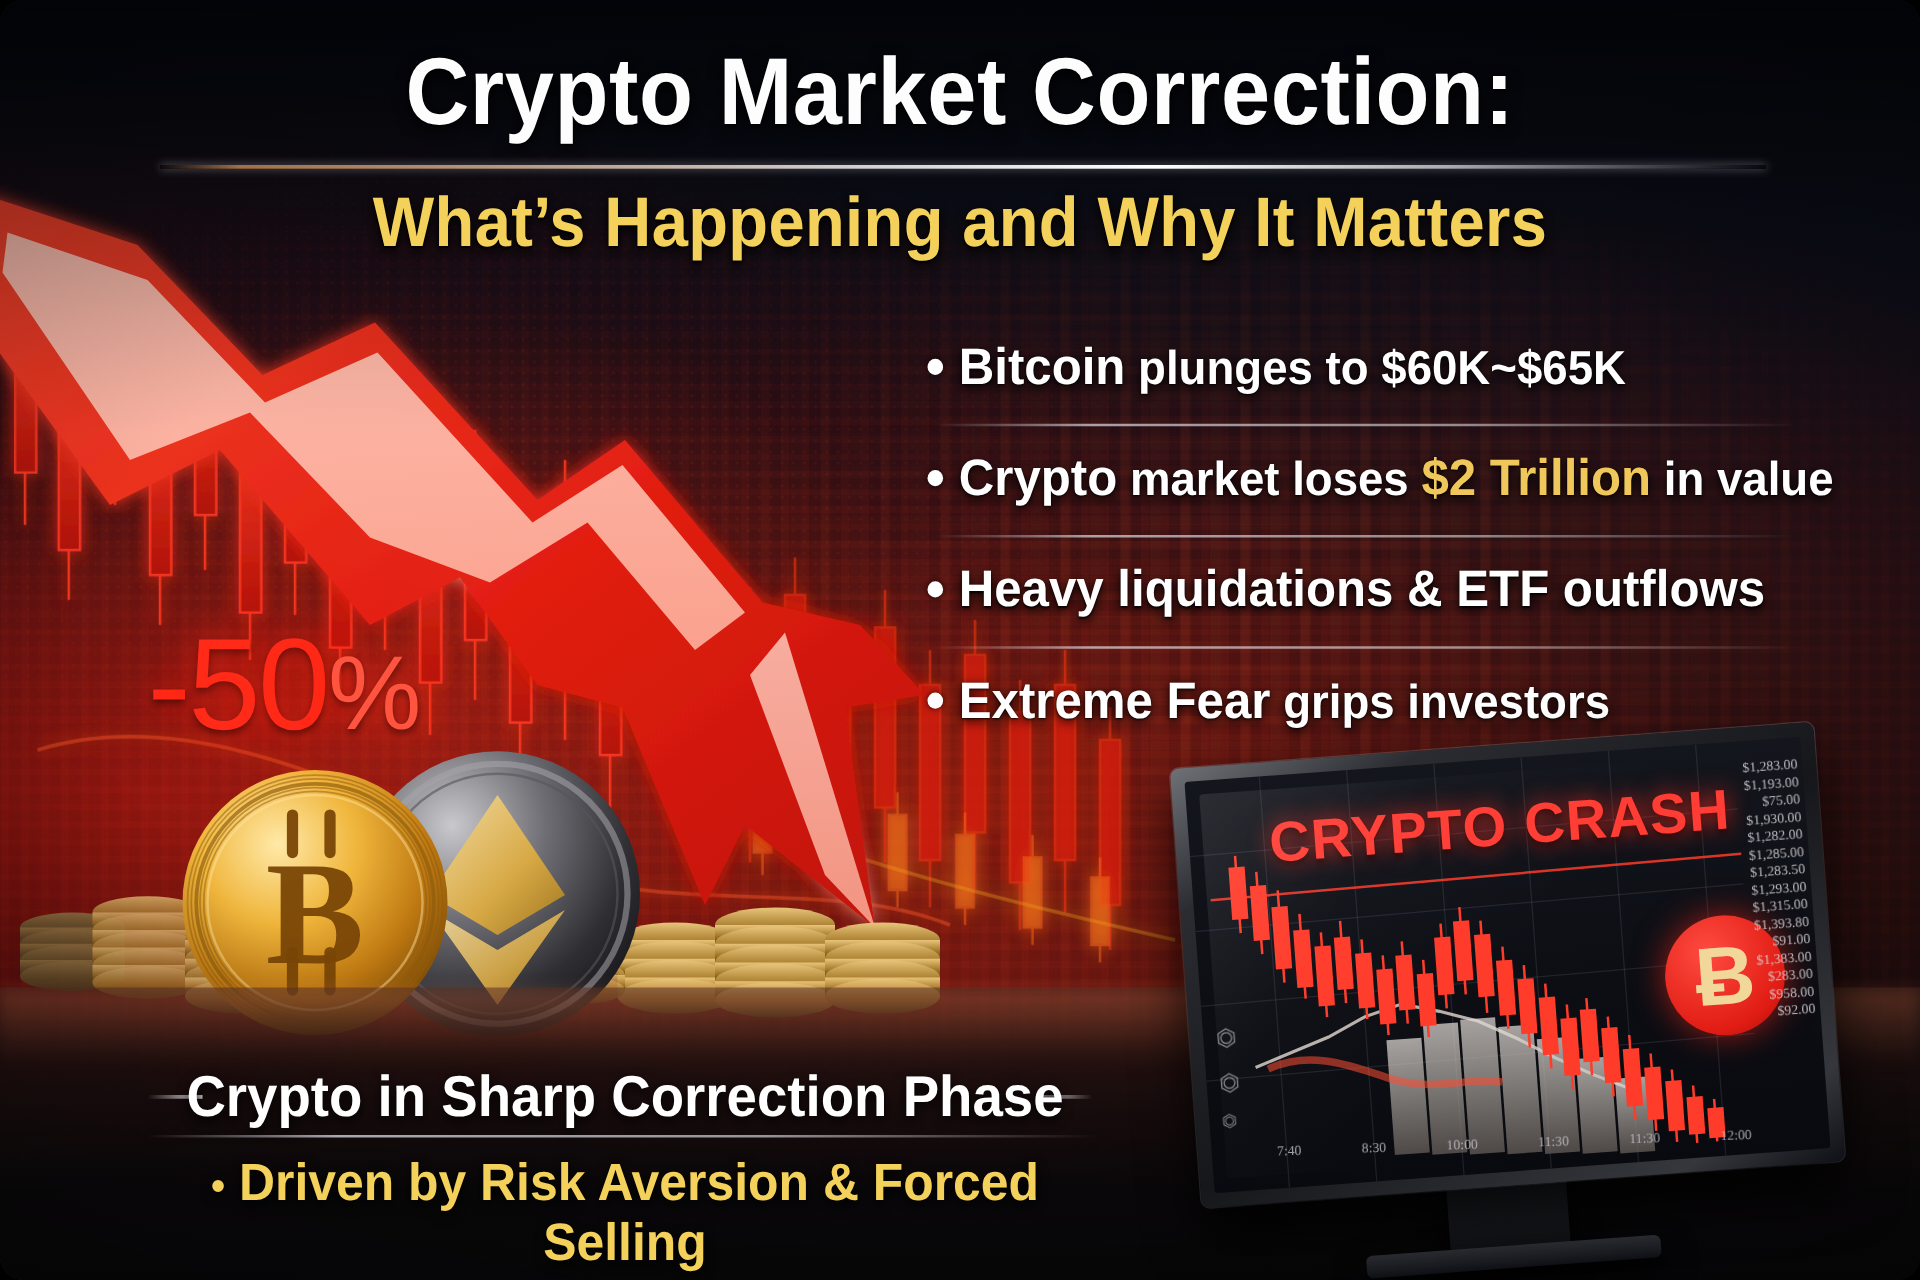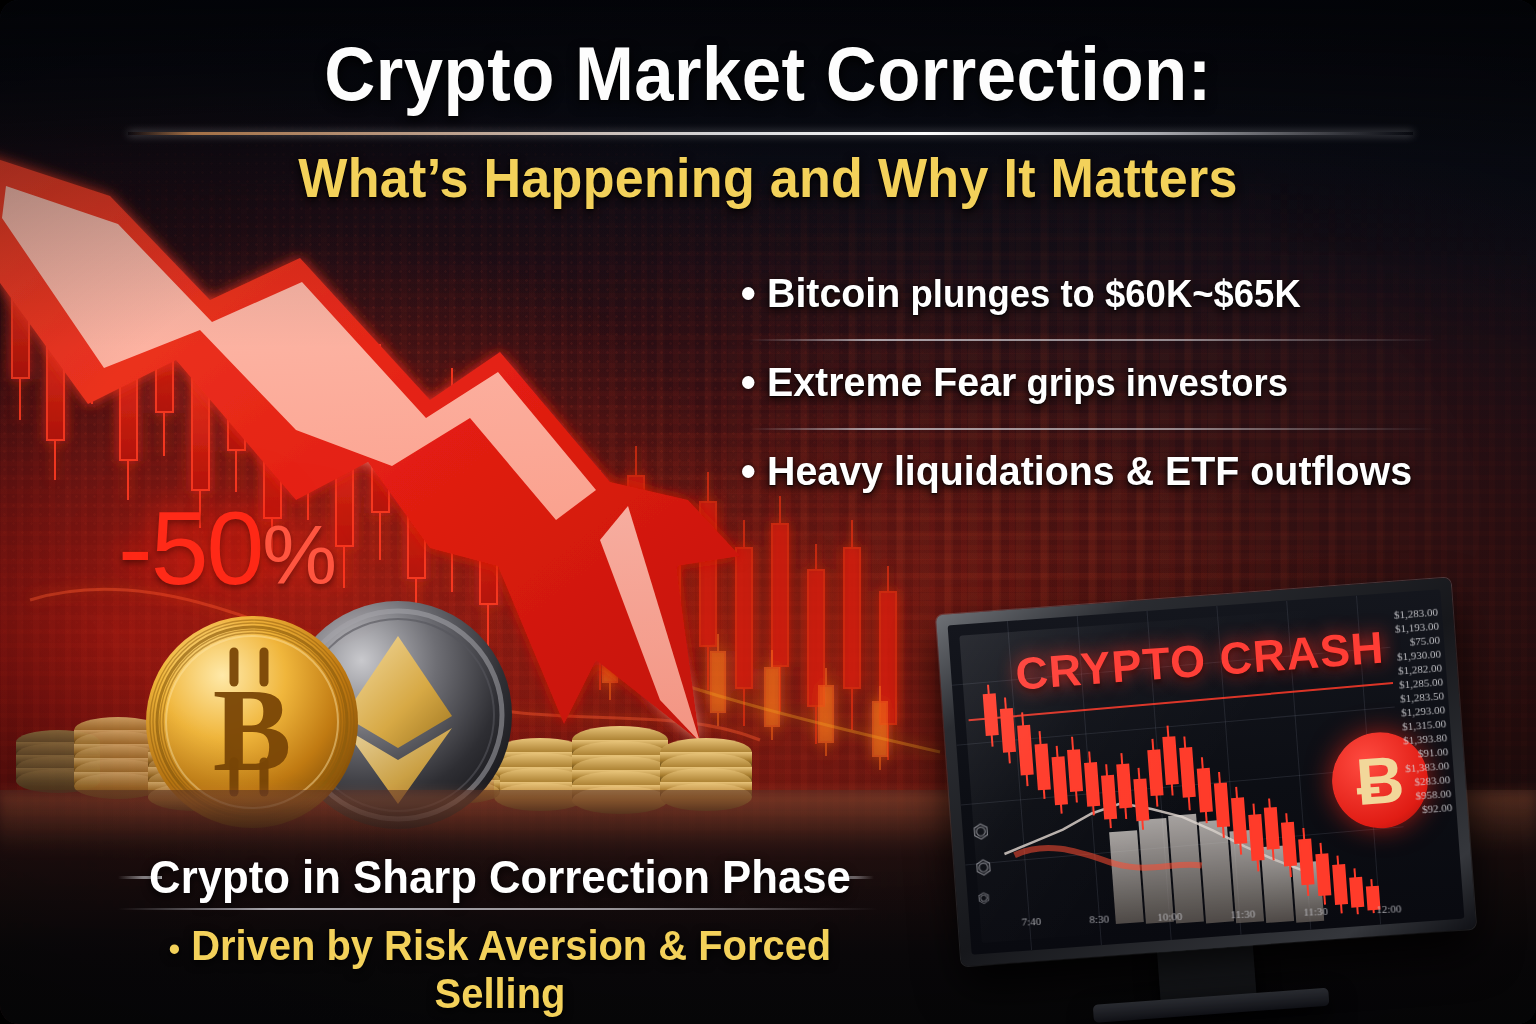--- a/index.html
+++ b/index.html
@@ -478,34 +478,41 @@
 
   <div id="bullets">
 
     <div class="brow">
       <div class="btext">
         <span class="dot"></span>
         <span><span class="lead">Bitcoin</span><span> plunges to $60K~$65K</span></span>
       </div>
     </div>
 
+    <div class="brow">
+      <div class="bline"></div>
+      <div class="btext">
+        <span class="dot"></span>
+        <span><span class="lead">Crypto</span><span> market loses </span><span class="gold lead">$2 Trillion</span><span> in value</span></span>
+      </div>
+    </div>
+
+    <div class="brow">
+      <div class="bline"></div>
+      <div class="btext">
+        <span class="dot"></span>
+        <span><span class="lead">Heavy liquidations &amp; ETF outflows</span></span>
+      </div>
+    </div>
 
     <div class="brow">
       <div class="bline"></div>
       <div class="btext">
         <span class="dot"></span>
         <span><span class="lead">Extreme Fear</span><span> grips investors</span></span>
-      </div>
-    </div>
-
-    <div class="brow">
-      <div class="bline"></div>
-      <div class="btext">
-        <span class="dot"></span>
-        <span><span class="lead">Heavy liquidations &amp; ETF outflows</span></span>
       </div>
     </div>
 
   </div>
 
   <div id="monitor">
     <div class="mon-stand"></div>
     <div class="mon-base"></div>
     <div class="mon-frame"></div>
 

